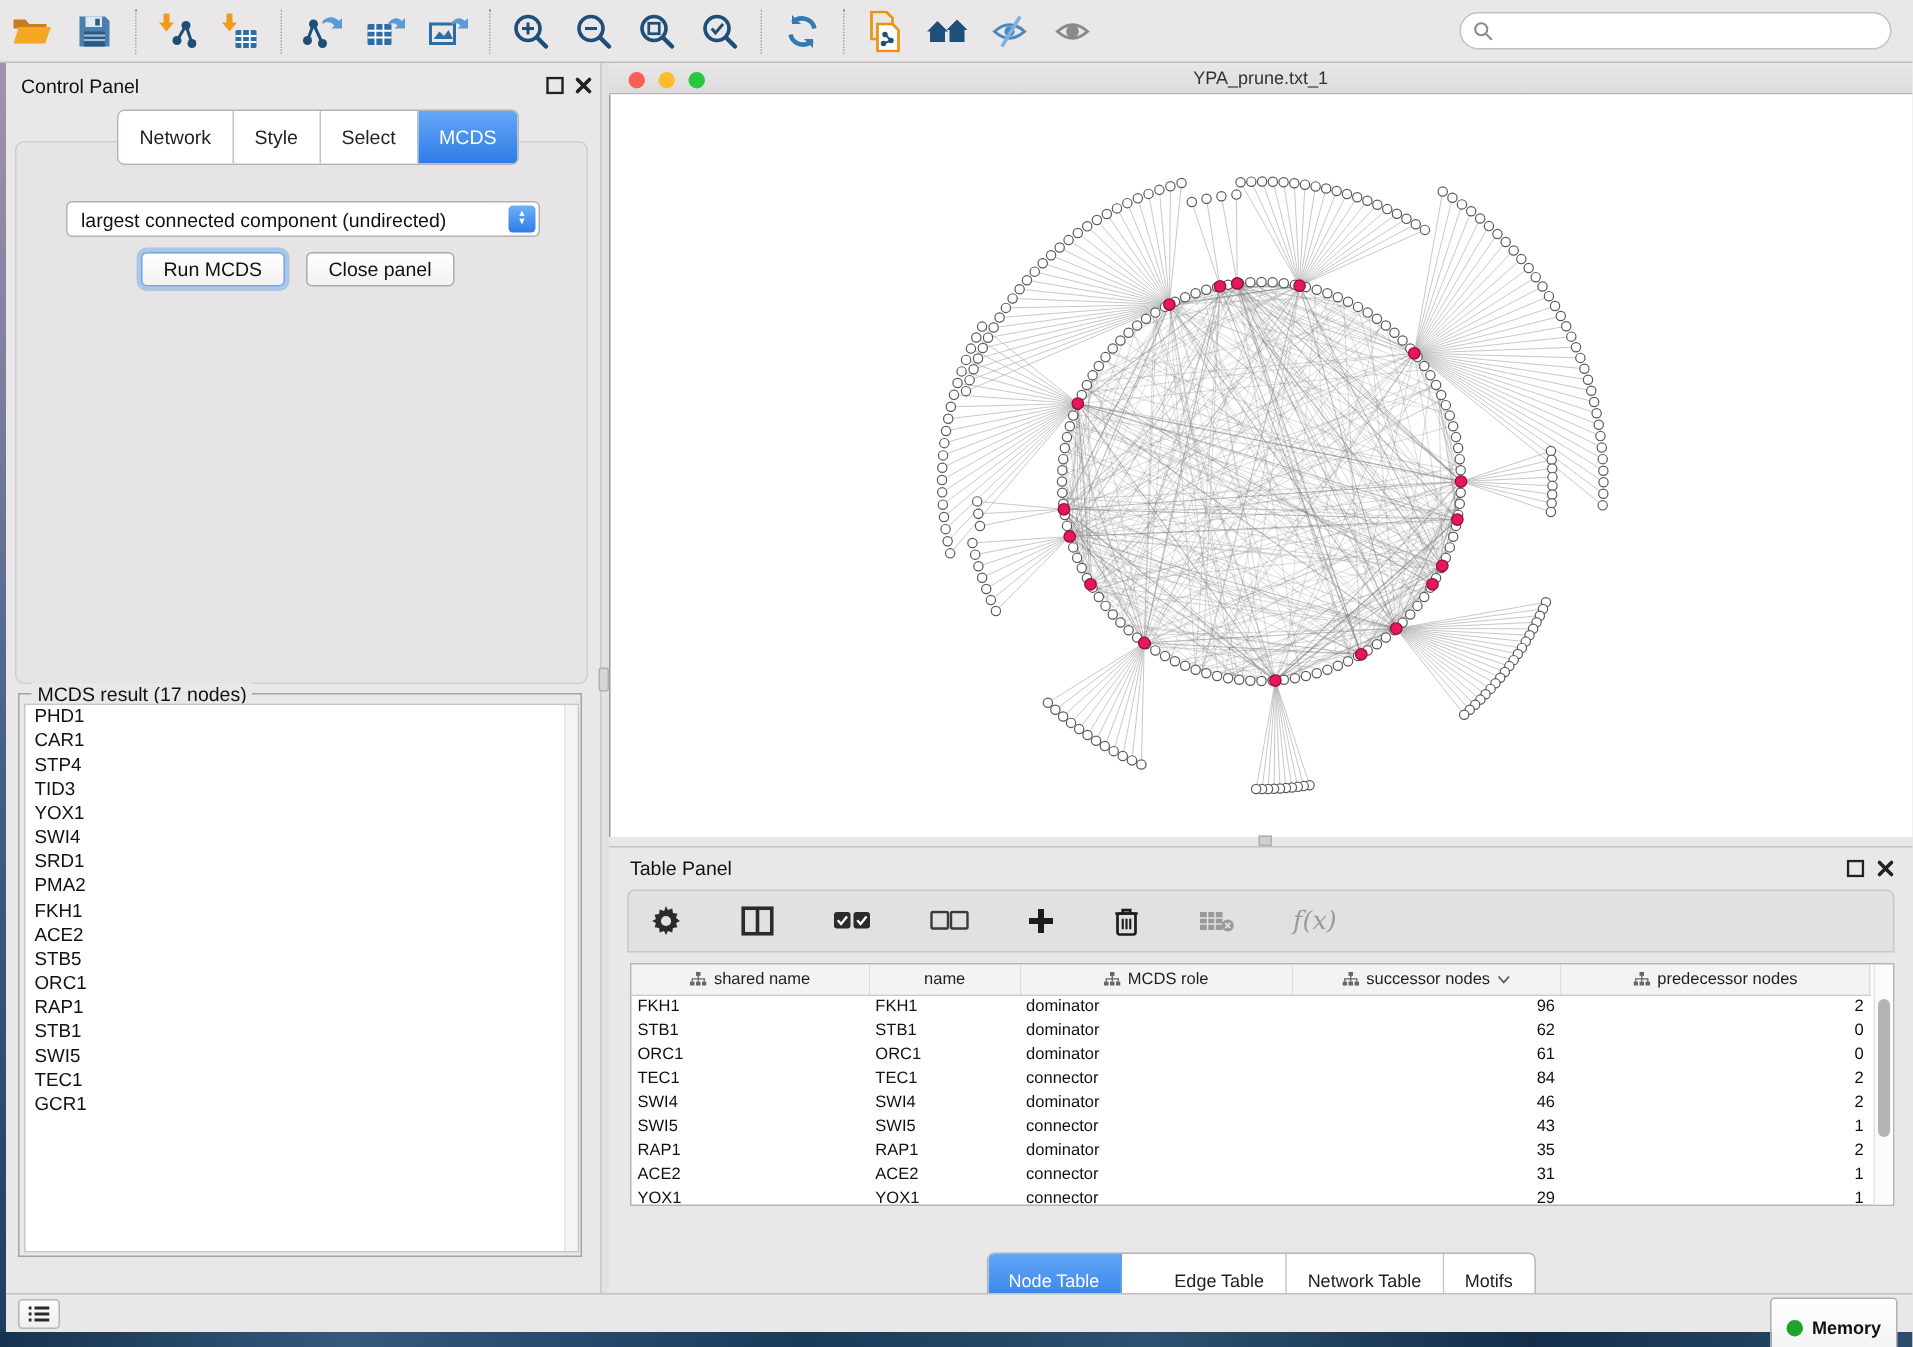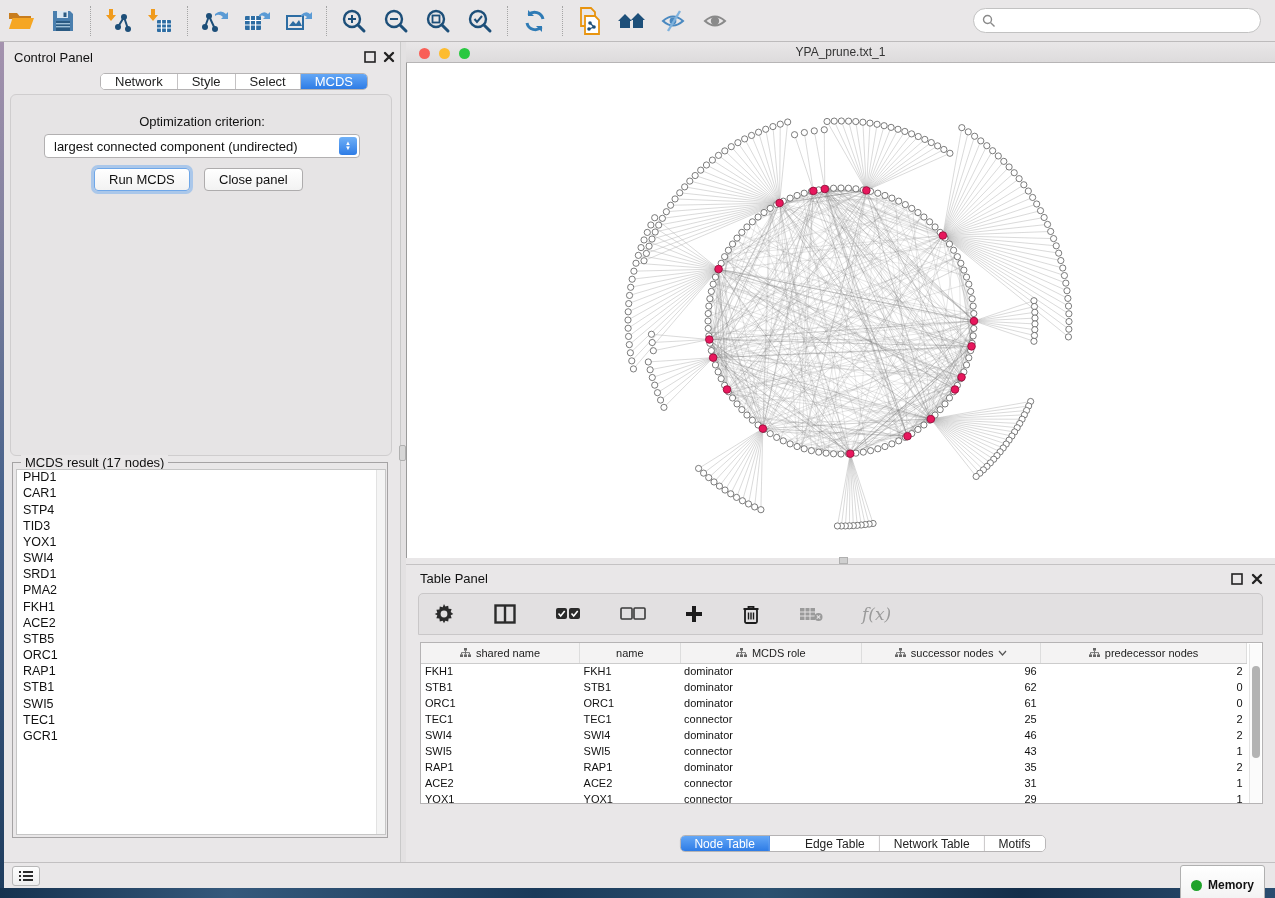--- a/index.html
+++ b/index.html
@@ -22,21 +22,21 @@
   #v-splitter-handle { left:399px; top:445px; width:7px; height:16px; background:#d6d6d6; border:1px solid #b0b0b0; border-radius:2px; }
   #h-splitter-handle { left:839px; top:557px; width:9px; height:7px; background:#cfcfcf; border:1px solid #b0b0b0; }
 
   
   #control-panel { left:4px; top:42px; width:396px; height:820px; background:#e9e7e8; }
   #cp-header { position:absolute; left:10px; top:8px; font-size:13px; color:#111; }
   .panel-ctl { position:absolute; top:9px; width:12px; height:12px; cursor:pointer; }
   .panel-ctl svg { display:block; }
   #cp-inner { position:absolute; left:6px; top:52px; width:382px; height:362px; background:#e6e4e5; border:1px solid #cfcdce; border-radius:6px; }
 
-  .seg-tabs { position:absolute; display:flex; border:1px solid #b5b3b4; border-radius:5px; background:#fff; overflow:hidden; height:17px;margin-left:22px; }
+  .seg-tabs { position:absolute; display:flex; border:1px solid #b5b3b4; border-radius:5px; background:#fff; overflow:hidden; height:37px; }
   .seg-tab { font-size:13px; color:#222; padding:3px 14px; border-right:1px solid #c4c2c3; background:#fff; display:flex; align-items:center; cursor:pointer; }
   .seg-tab:last-child { border-right:none; }
   .seg-tab.active { background:linear-gradient(180deg,#63a7f6 0%,#2e7ce6 100%); color:#fff; border-right-color:#2e7ce6; }
 
   #opt-label { position:absolute; left:0; top:72px; width:396px; text-align:center; font-size:13px; color:#111; }
   #opt-select { position:absolute; left:40px; top:92px; width:316px; height:24px; background:#fff; border:1px solid #b2b0b1; border-radius:4px; font-size:13px; color:#111; display:flex; align-items:center; padding-left:9px; cursor:pointer; }
   #opt-stepper { position:absolute; right:2px; top:2px; width:18px; height:18px; border-radius:3px; background:linear-gradient(180deg,#6fb0f7,#2e7ce6); display:flex; flex-direction:column; align-items:center; justify-content:center; color:#fff; }
   #opt-stepper span { font-size:6px; line-height:5px; }
 
   .btn { position:absolute; height:23px; background:linear-gradient(180deg,#ffffff,#f2f2f2); border:1px solid #aeacad; border-radius:4px; font-size:13px; color:#111; display:flex; align-items:center; justify-content:center; padding:0 14px; cursor:pointer; }
@@ -246,21 +246,20 @@
 
     <div id="cp-inner"></div>
 
     <div class="seg-tabs" style="left:74px; top:31px;">
       <div class="seg-tab">Network</div>
       <div class="seg-tab">Style</div>
       <div class="seg-tab">Select</div>
       <div class="seg-tab active">MCDS</div>
     </div>
 
-    <div id="opt-label">Optimization criterion:</div>
     <div id="opt-select">
       <span>largest connected component (undirected)</span>
       <div id="opt-stepper">
           <span>▲</span>
           <span>▼</span>
         </div>
     </div>
     <div class="btn" id="run-mcds">Run MCDS</div>
     <div class="btn" id="close-panel">Close panel</div>
 
@@ -1350,21 +1349,21 @@
               <td>ORC1</td>
               <td>ORC1</td>
               <td>dominator</td>
               <td class="num">61</td>
               <td class="num">0</td>
             </tr>
             <tr>
               <td>TEC1</td>
               <td>TEC1</td>
               <td>connector</td>
-              <td class="num">25</td>
+              <td class="num">84</td>
               <td class="num">2</td>
             </tr>
             <tr>
               <td>SWI4</td>
               <td>SWI4</td>
               <td>dominator</td>
               <td class="num">46</td>
               <td class="num">2</td>
             </tr>
             <tr>

